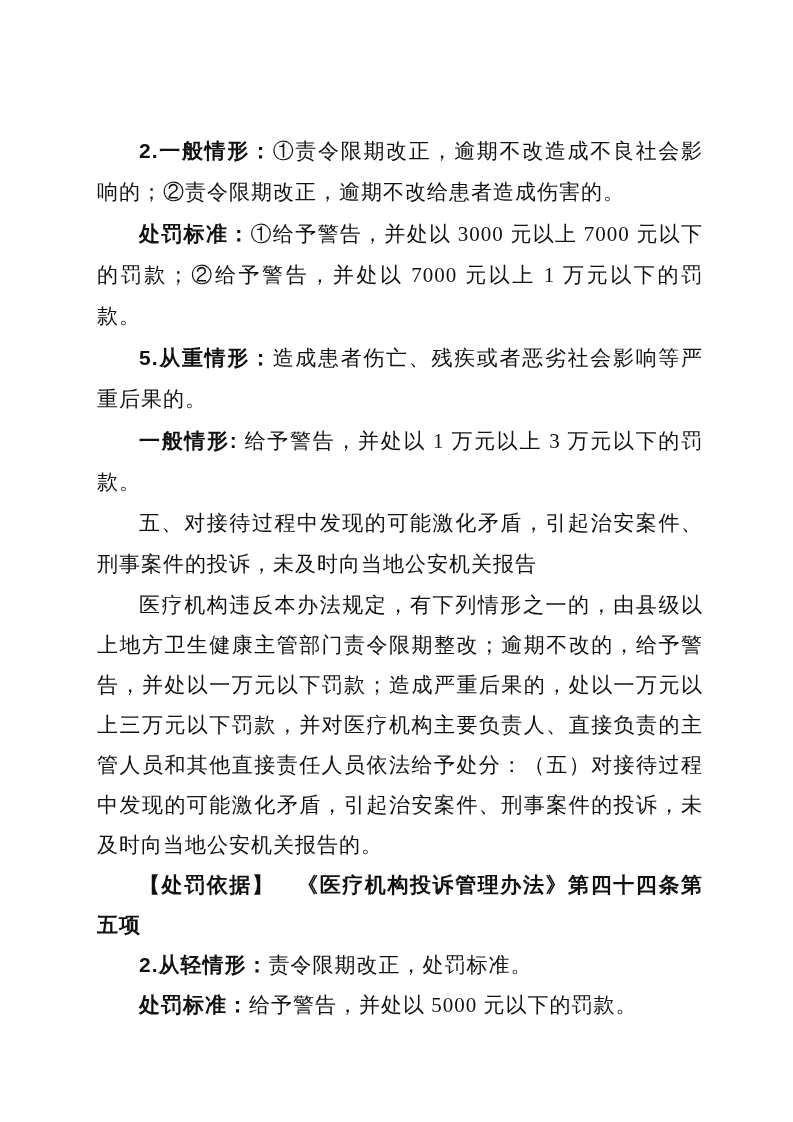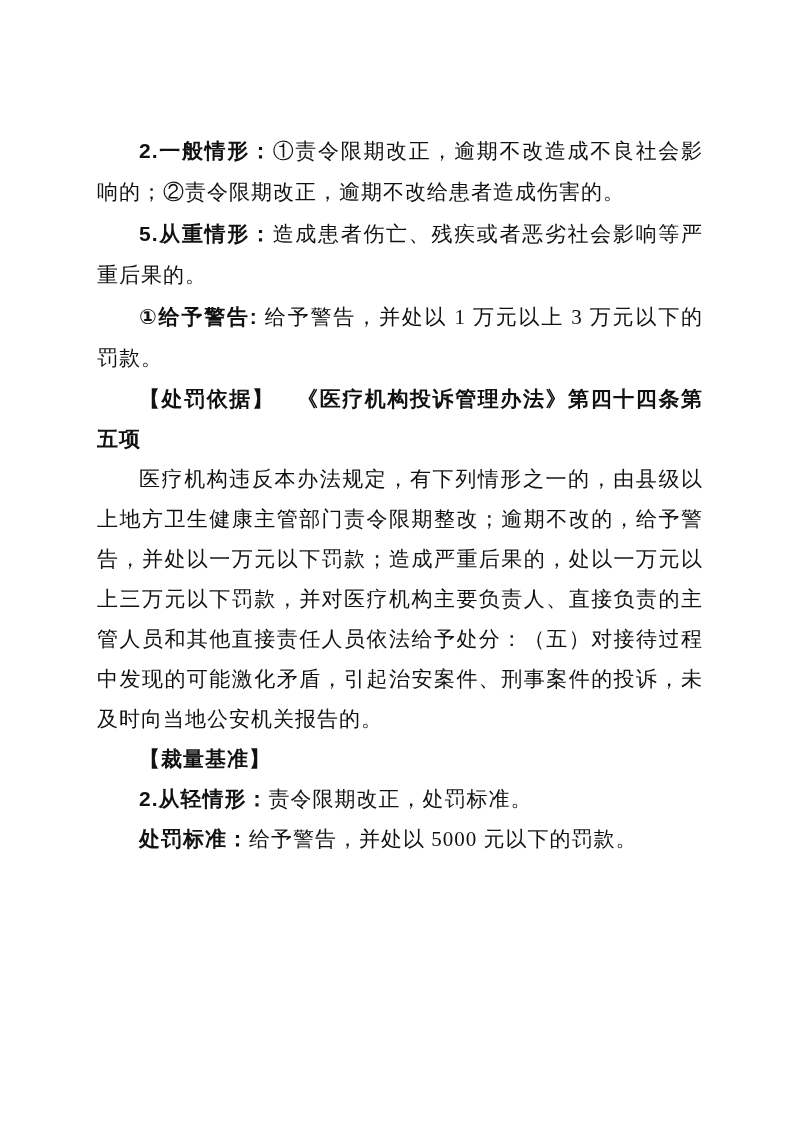--- a/index.html
+++ b/index.html
@@ -50,31 +50,32 @@
   }
 </style>
 </head>
 <body>
 
 <div class="page">
   <div class="content">
 
     <p class="para sec-a"><span class="label">2.一般情形：</span><span>①责令限期改正，逾期不改造成不良社会影响的；②责令限期改正，逾期不改给患者造成伤害的。</span></p>
 
+    <p class="para sec-a"><span class="label">处罚标准：</span><span>①给予警告，并处以 3000 元以上 7000 元以下的罚款；②给予警告，并处以 7000 元以上 1 万元以下的罚款。</span></p>
 
     <p class="para sec-a"><span class="label">5.从重情形：</span><span>造成患者伤亡、残疾或者恶劣社会影响等严重后果的。</span></p>
 
-    <p class="para sec-a"><span class="label">①给予警告:</span><span> 给予警告，并处以 1 万元以上 3 万元以下的罚款。</span></p>
+    <p class="para sec-a"><span class="label">一般情形:</span><span> 给予警告，并处以 1 万元以上 3 万元以下的罚款。</span></p>
 
+    <p class="para sec-a"><span>五、对接待过程中发现的可能激化矛盾，引起治安案件、刑事案件的投诉，未及时向当地公安机关报告</span></p>
+
+    <p class="para sec-b"><span>医疗机构违反本办法规定，有下列情形之一的，由县级以上地方卫生健康主管部门责令限期整改；逾期不改的，给予警告，并处以一万元以下罚款；造成严重后果的，处以一万元以上三万元以下罚款，并对医疗机构主要负责人、直接负责的主管人员和其他直接责任人员依法给予处分：（五）对接待过程中发现的可能激化矛盾，引起治安案件、刑事案件的投诉，未及时向当地公安机关报告的。</span></p>
 
     <p class="para sec-b"><span class="label">【处罚依据】　《医疗机构投诉管理办法》第四十四条第五项</span></p>
 
-    <p class="para sec-b"><span>医疗机构违反本办法规定，有下列情形之一的，由县级以上地方卫生健康主管部门责令限期整改；逾期不改的，给予警告，并处以一万元以下罚款；造成严重后果的，处以一万元以上三万元以下罚款，并对医疗机构主要负责人、直接负责的主管人员和其他直接责任人员依法给予处分：（五）对接待过程中发现的可能激化矛盾，引起治安案件、刑事案件的投诉，未及时向当地公安机关报告的。</span></p>
-
-    <p class="para sec-b"><span class="label">【裁量基准】</span></p>
 
     <p class="para sec-b"><span class="label">2.从轻情形：</span><span>责令限期改正，处罚标准。</span></p>
 
     <p class="para sec-b"><span class="label">处罚标准：</span><span>给予警告，并处以 5000 元以下的罚款。</span></p>
 
   </div>
 
 </div>
 
 </body></html>

